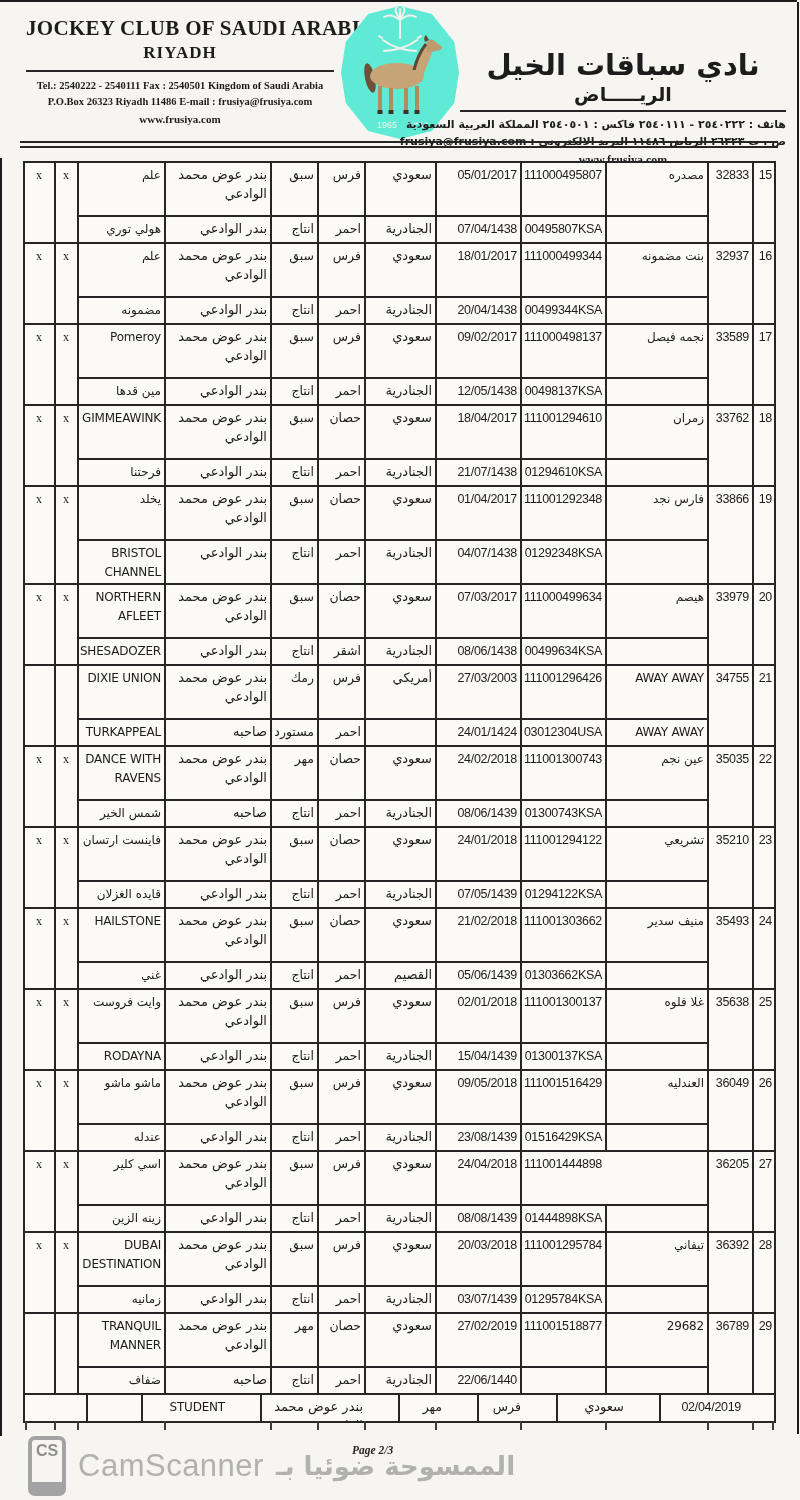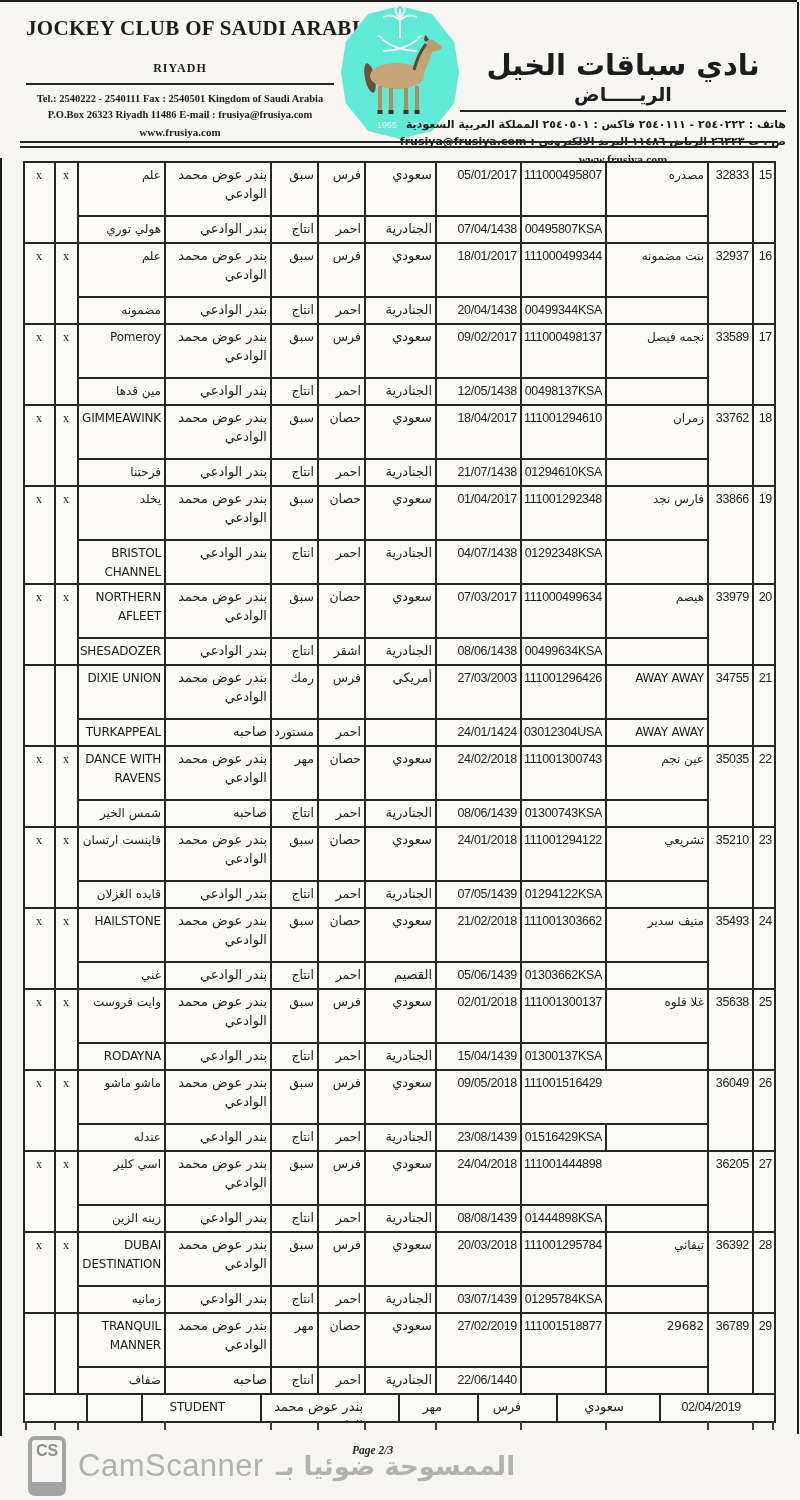--- a/index.html
+++ b/index.html
@@ -10,21 +10,21 @@
     font-family:"DejaVu Sans", sans-serif; color:#1c1c1c;
   }
   
   .edge-top   { position:absolute; top:0; left:0; width:797px; height:2px; background:#1b1b1b; }
   .edge-right { position:absolute; top:2px; right:1px; width:2px; height:1432px; background:#1b1b1b; }
   .edge-left  { position:absolute; top:158px; left:0; width:2px; height:1278px; background:#1b1b1b; }
 
   
   .hdr-en { position:absolute; left:26px; top:16px; width:308px; text-align:center; font-family:"Liberation Serif", serif; }
   .hdr-en .club { font-size:21px; font-weight:bold; letter-spacing:.3px; white-space:nowrap; }
-  .hdr-en .city { font-size:12px; font-weight:bold; margin-top:20px; letter-spacing:1px; }
+  .hdr-en .city { font-size:17px; font-weight:bold; margin-top:2px; letter-spacing:1px; }
   .hdr-en .rule { border-top:2px solid #262626; margin-top:7px; }
   .hdr-en .contact { margin-top:6px; font-size:10.5px; font-weight:bold; line-height:1.55; white-space:nowrap; }
   .hdr-en .site { font-size:11px; font-weight:bold; }
 
   .hdr-logo { position:absolute; left:341px; top:6px; width:118px; height:133px; }
   .octagon {
     width:100%; height:100%; background:#5eead4;
     clip-path: polygon(50% 0, 77% 6%, 96% 27%, 100% 50%, 96% 73%, 77% 94%, 50% 100%, 23% 94%, 4% 73%, 0 50%, 4% 27%, 23% 6%);
     position:relative;
   }
@@ -409,20 +409,21 @@
       <div class="entry">
     <div class="cell c-x1"><span>x</span></div>
     <div class="cell c-x2"><span>x</span></div>
     <div class="cell c-sire r1"><span>ماشو ماشو</span></div>
     <div class="cell c-owner r1"><span>بندر عوض محمد الوادعي</span></div>
     <div class="cell c-type r1"><span>سبق</span></div>
     <div class="cell c-sex r1"><span>فرس</span></div>
     <div class="cell c-nat r1"><span>سعودي</span></div>
     <div class="cell c-date r1"><span>09/05/2018</span></div>
     <div class="cell c-reg r1"><span>111001516429</span></div>
+    <div class="cell c-name r1"><span>العندليه</span></div>
     <div class="cell c-id"><span>36049</span></div>
     <div class="cell c-no"><span>26</span></div>
     <div class="cell c-sire r2"><span>عندله</span></div>
     <div class="cell c-owner r2"><span>بندر الوادعي</span></div>
     <div class="cell c-type r2"><span>انتاج</span></div>
     <div class="cell c-sex r2"><span>احمر</span></div>
     <div class="cell c-nat r2"><span>الجنادرية</span></div>
     <div class="cell c-date r2"><span>23/08/1439</span></div>
     <div class="cell c-reg r2"><span>01516429KSA</span></div>
     <div class="cell c-name r2"><span></span></div>

